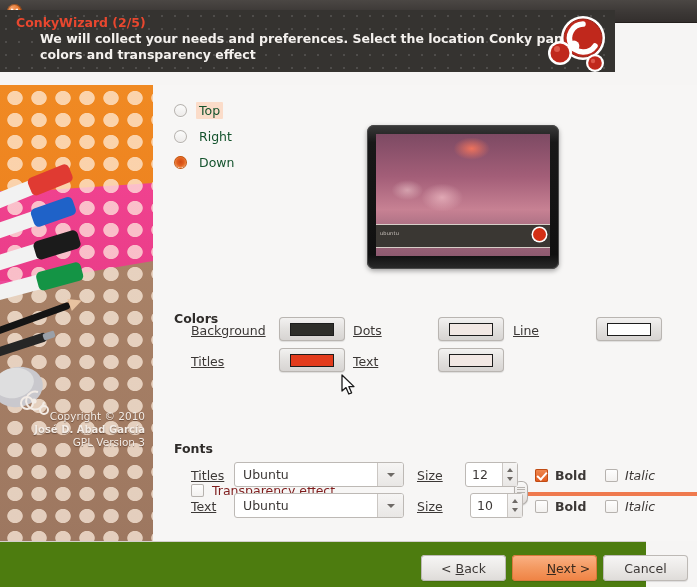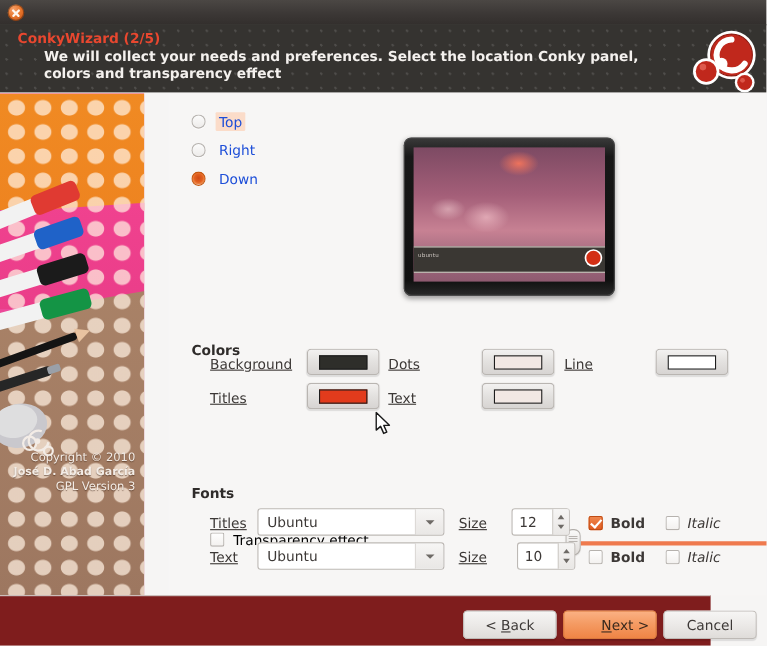--- a/index.html
+++ b/index.html
@@ -54,22 +54,22 @@
     color: #f2efec;
     font-size: 12.5px;
     font-weight: bold;
     letter-spacing: 0.1px;
     white-space: nowrap;
   }
 
   
   #header {
     position: absolute;
-    left: 0; top: 22px;
-    width: 697px; height: 62px;
+    left: 0; top: 10px;
+    width: 615px; height: 62px;
     background-color: #353330;
     background-image:
       radial-gradient(circle at 2px 2px, rgba(255,255,255,0.13) 1.1px, transparent 1.2px);
     background-size: 13px 13px;
     background-position: 4px 4px;
     overflow: hidden;
   }
   #header-step {
     position: absolute;
     left: 16px; top: 5px;
@@ -89,21 +89,21 @@
   #header-logo {
     position: absolute;
     right: 4px; top: 2px;
     width: 72px; height: 64px;
   }
 
   
   #sidebar {
     position: absolute;
     left: 0; top: 85px;
-    width: 131px; height: 456px;
+    width: 153px; height: 456px;
     overflow: hidden;
     background: #ec4899;
   }
   .sb-band { position: absolute; left: 0; width: 153px; }
   .sb-orange {
     top: 0; height: 106px;
     background: linear-gradient(to bottom, #f08a23 0%, #ee8420 100%);
   }
   .sb-pink {
     top: 98px; height: 98px;
@@ -163,21 +163,21 @@
     margin-right: 9px;
     flex: 0 0 auto;
     position: relative;
   }
   .radio-row.selected .radio-dot {
     background: radial-gradient(circle at 50% 45%, #cf4a14 0%, #e2601f 38%, #f08a4a 58%, #f5f1ee 62%, #f3efec 100%);
     box-shadow: inset 0 0 0 1px #c4560f;
   }
   .radio-label {
     font-size: 12.5px;
-    color: #1d4ed8;
+    color: #14532d;
     padding: 1px 3px;
   }
   .radio-row.focused .radio-label {
     background: #fbdcc9;
     border-radius: 1px;
   }
 
   
   #monitor {
     position: absolute;
@@ -283,21 +283,21 @@
     transform: rotate(42deg);
   }
   #transparency-row {
     position: absolute;
     left: 38px; top: 398px;
     display: flex;
     align-items: center;
   }
   #transparency-row .tlabel {
     font-size: 12.5px;
-    color: #000000;
+    color: #7f1d1d;
     margin-left: 8px;
   }
   #slider {
     position: absolute;
     left: 361px; top: 406px;
     width: 252px; height: 6px;
   }
   #slider-track {
     position: absolute;
     left: 7px; top: 1px;
@@ -404,21 +404,21 @@
     margin-left: 7px;
   }
   .chk-row .clabel.bold   { font-weight: bold; }
   .chk-row .clabel.italic { font-style: italic; }
 
   
   #footer {
     position: absolute;
     left: 0; top: 541px;
     width: 646px; height: 46px;
-    background: #7f1d1d;
+    background: #4d7c0f;
     border-top: 1px solid #d3cfcb;
     text-decoration: underline;
   }
   .btn {
     position: absolute;
     top: 13px;
     height: 26px;
     min-width: 84px;
     border-radius: 4px;
     background: linear-gradient(to bottom, #f7f6f5 0%, #eceae8 48%, #dedbd8 100%);

